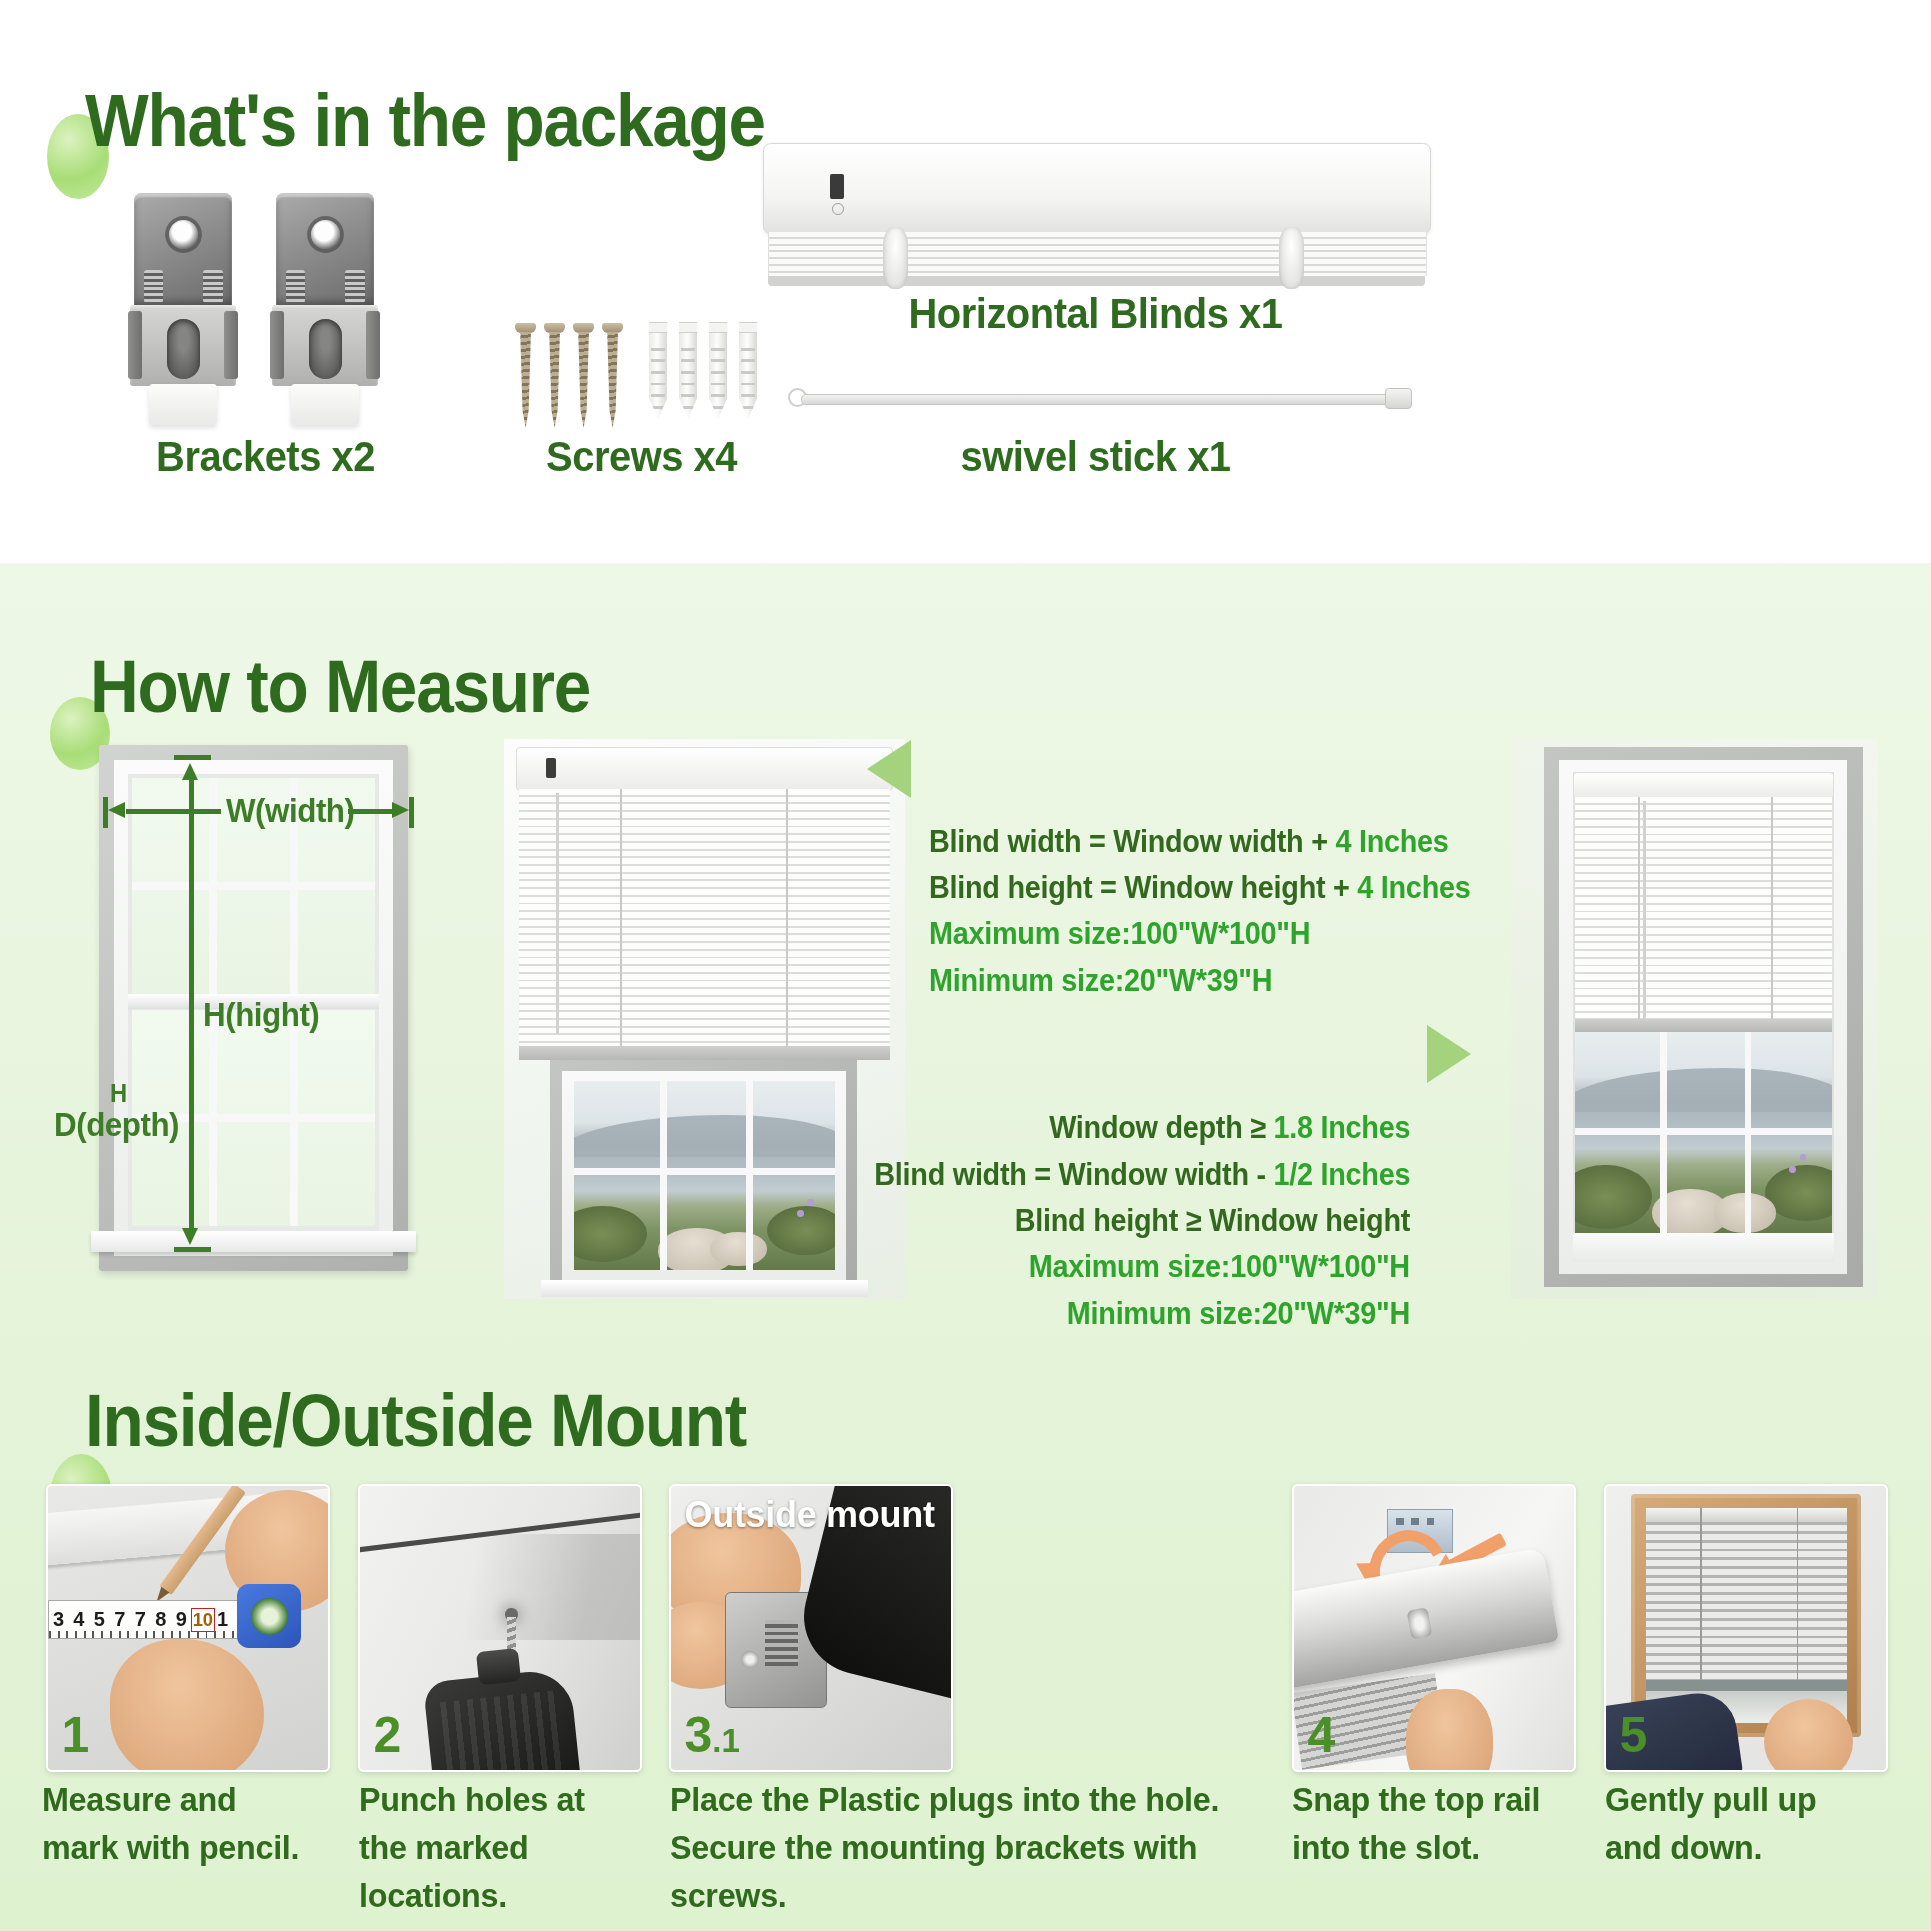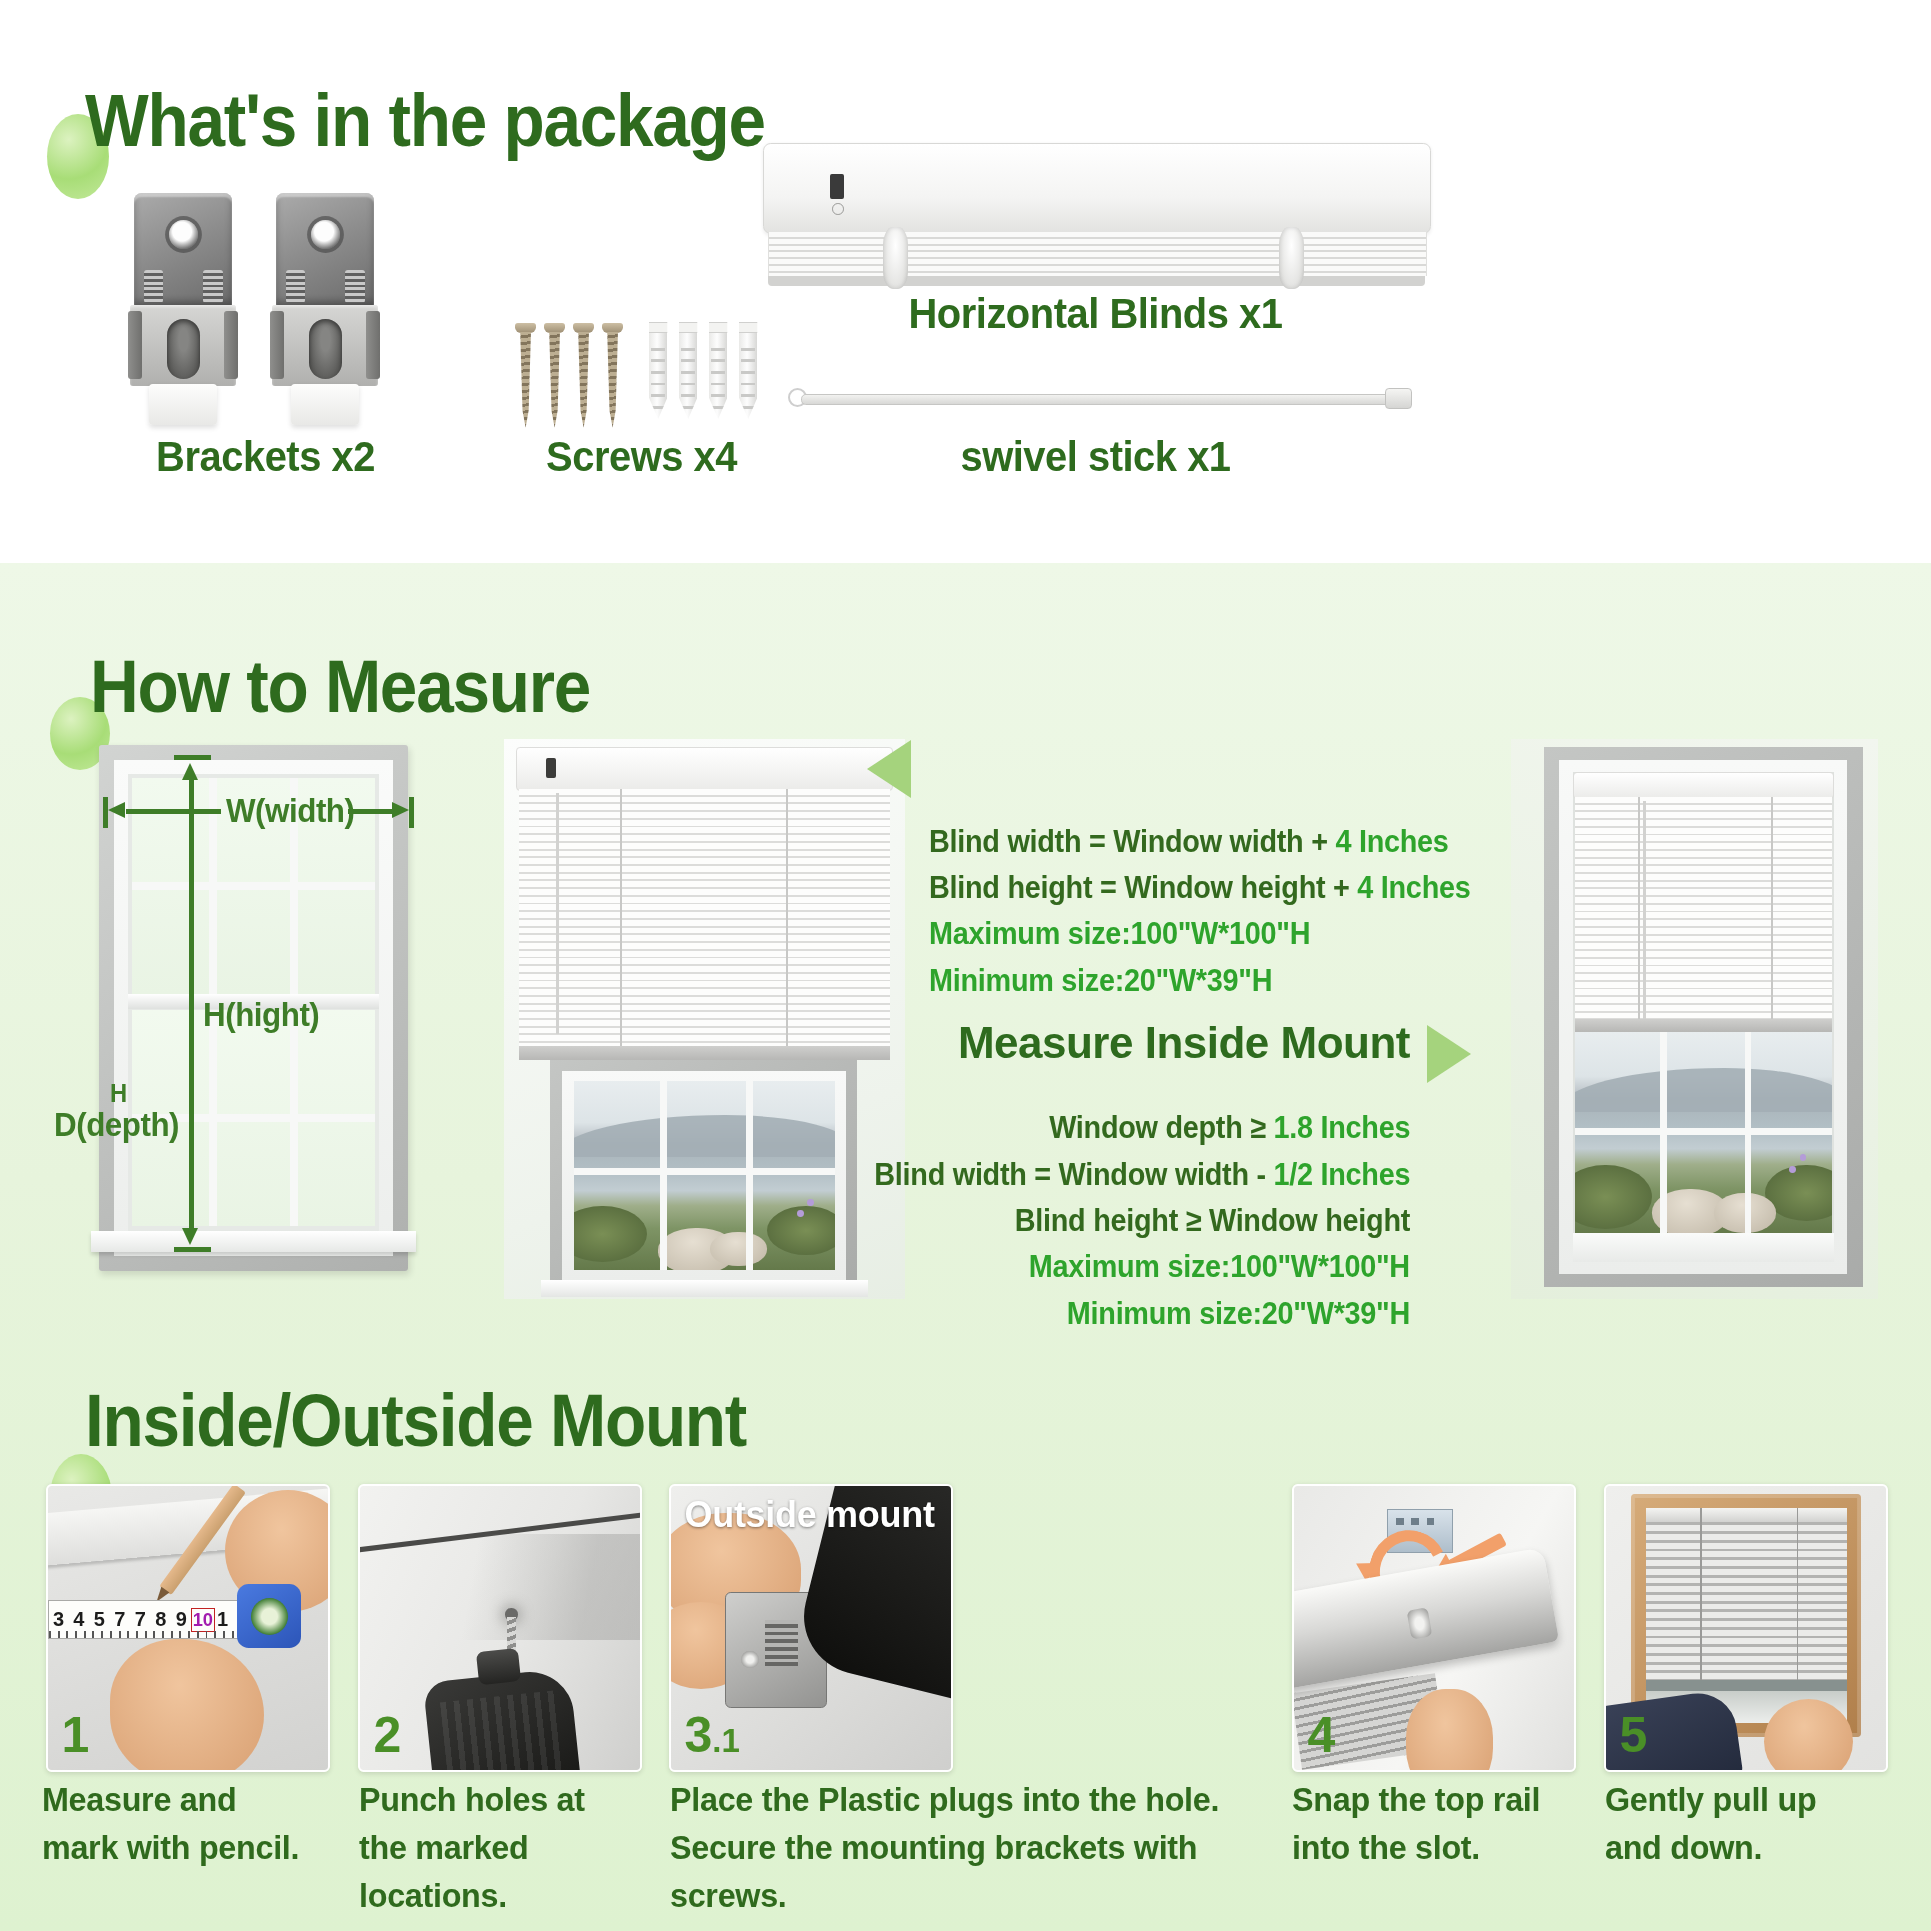--- a/index.html
+++ b/index.html
@@ -117,21 +117,21 @@
     text-shadow:0 1px 2.9px rgba(0,0,0,.45);letter-spacing:-0.3px;}
   .skin{background:radial-gradient(ellipse at 45% 32%,#f0c59e,#d89f71);}
   
   .s1{background:linear-gradient(160deg,#e9e9e7 0%,#dcdcda 55%,#d2d2d0 100%);}
   .s1-trim{position:absolute;left:-11.6px;right:-11.6px;top:15.4px;height:52px;transform:rotate(-5deg);
     background:linear-gradient(#f6f6f4,#dededc);box-shadow:0 2.9px 2.9px rgba(0,0,0,.18);}
   .s1-tape{position:absolute;left:0;top:114px;width:201px;height:37px;background:#fdfdfb;border:1px solid #a9a9a7;
     display:flex;align-items:center;padding-left:3.9px;font-size:20px;color:#1c1c1c;letter-spacing:1.9px;}
   .s1-tape:after{content:"";position:absolute;left:0;right:0;bottom:0;height:6.8px;
     background:repeating-linear-gradient(90deg,#555 0 1.9px,transparent 1.9px 8.7px);}
-  .s1-ten{color:#a21caf;border:1.9px solid #c22222;padding:0 1px;margin:0 1.9px;font-size:18.3px;letter-spacing:0;}
+  .s1-ten{color:#a16207;border:1.9px solid #c22222;padding:0 1px;margin:0 1.9px;font-size:18.3px;letter-spacing:0;}
   .s1-body{position:absolute;left:189px;top:98px;width:64px;height:64px;border-radius:11.6px;
     background:linear-gradient(145deg,#4a7ae0,#2c55b8);}
   .s1-sticker{position:absolute;left:13.5px;top:13.5px;width:37px;height:37px;border-radius:50%;
     background:radial-gradient(#e8f2d8 30%,#3f7d33 70%,#c23b3b 90%);}
   .s1-hand{position:absolute;left:62px;top:153px;width:154px;height:145px;border-radius:45% 55% 50% 50%;}
   .s1-hand2{position:absolute;right:-23px;top:3.9px;width:126px;height:122px;border-radius:50%;}
   .s1-pencil{position:absolute;left:147px;top:-9.7px;width:15.4px;height:127px;border-radius:2.9px;
     background:linear-gradient(90deg,#e5b98c,#caa06f);transform:rotate(36deg);}
   .s1-pencil:after{content:"";position:absolute;left:1.9px;bottom:-13.5px;border-left:5.8px solid transparent;
     border-right:5.8px solid transparent;border-top:15.4px solid #7a5b3a;}
@@ -369,21 +369,20 @@
       <div class="abs" style="left:0;right:0;bottom:0;height:29px;background:linear-gradient(#fafbfa,#e8eae8);"></div>
     </div>
   </div>
 
   <div class="tri tri-left" style="left:867px;top:740px;"></div>
   <div class="m-line" style="left:929px;top:824px;"><span>Blind width = Window width + </span><span class="accent">4 Inches</span></div>
   <div class="m-line" style="left:929px;top:870px;"><span>Blind height = Window height + </span><span class="accent">4 Inches</span></div>
   <div class="m-line" style="left:929px;top:916px;"><span></span><span class="accent">Maximum size:100"W*100"H</span></div>
   <div class="m-line" style="left:929px;top:963px;"><span></span><span class="accent">Minimum size:20"W*39"H</span></div>
 
-  <div class="m-head" style="right:521px;top:1018px;">Measure Inside Mount</div>
   <div class="tri tri-right" style="left:1427px;top:1025px;"></div>
   <div class="m-line r" style="right:521px;top:1110px;"><span>Window depth ≥ </span><span class="accent">1.8 Inches</span></div>
   <div class="m-line r" style="right:521px;top:1157px;"><span>Blind width = Window width - </span><span class="accent">1/2 Inches</span></div>
   <div class="m-line r" style="right:521px;top:1203px;"><span>Blind height ≥ Window height</span><span class="accent"></span></div>
   <div class="m-line r" style="right:521px;top:1249px;"><span></span><span class="accent">Maximum size:100"W*100"H</span></div>
   <div class="m-line r" style="right:521px;top:1296px;"><span></span><span class="accent">Minimum size:20"W*39"H</span></div>
 
   <div class="abs dot" style="left:50px;top:1454px;"></div>
   <div class="abs sec-title" style="left:85px;top:1377px;">Inside/Outside Mount</div>
 

